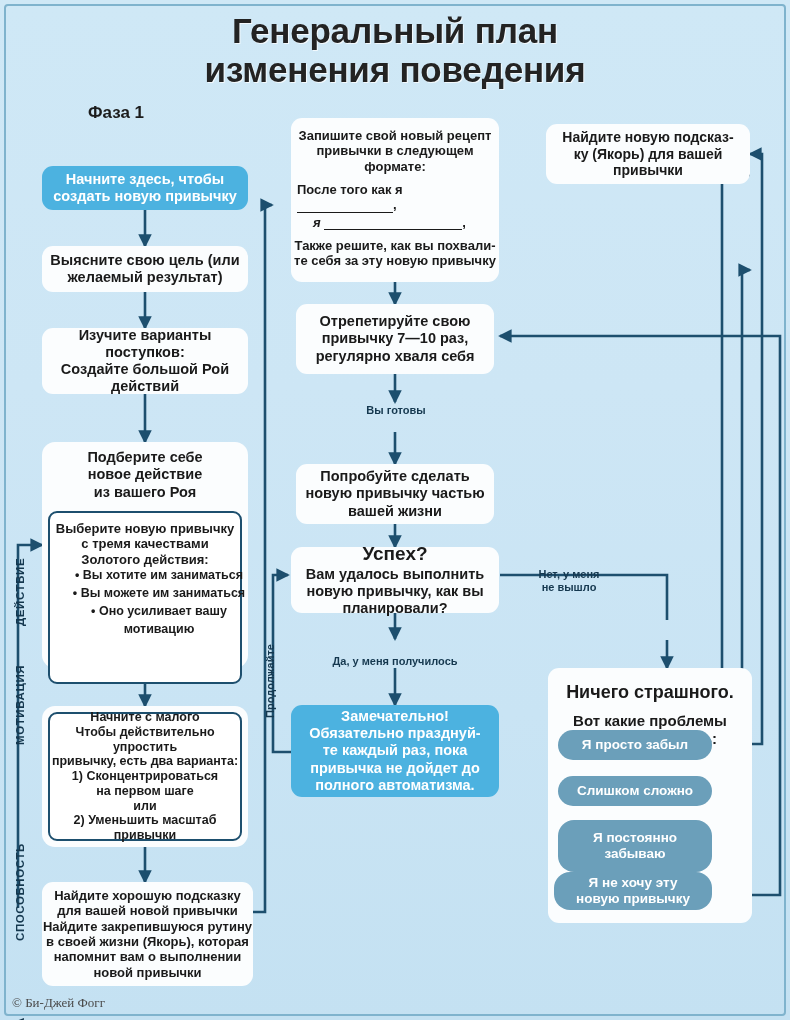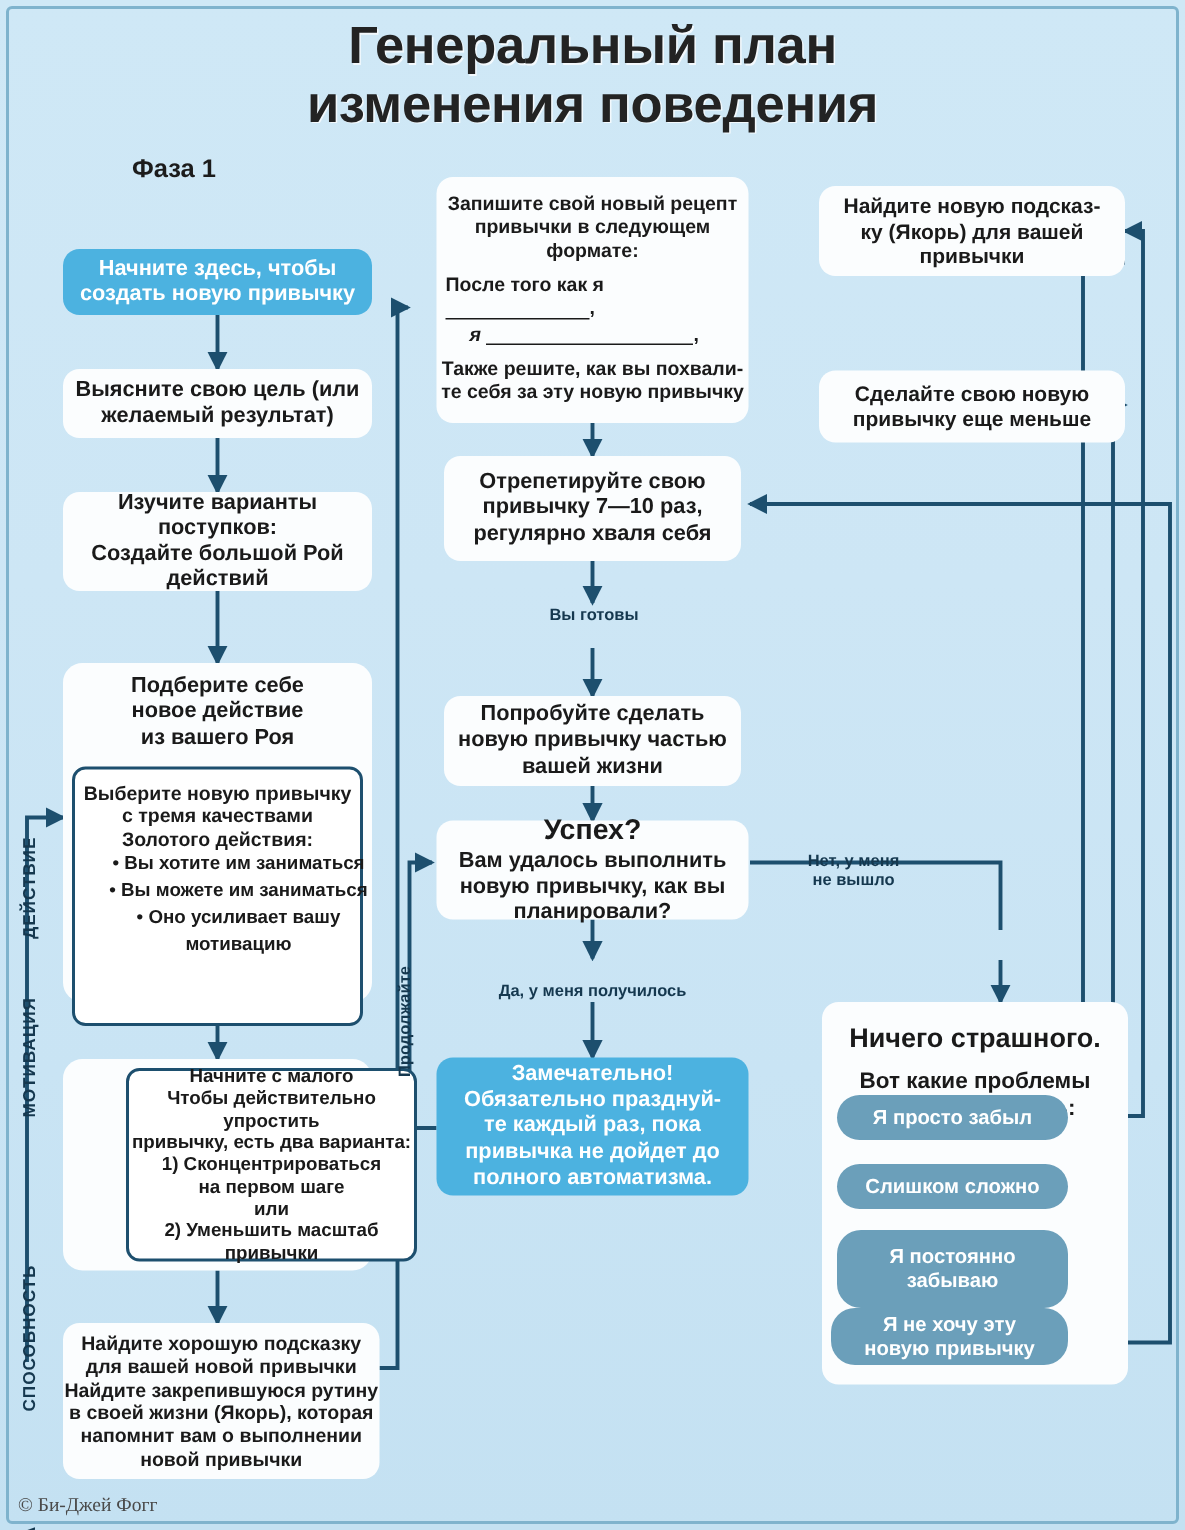--- a/index.html
+++ b/index.html
@@ -233,21 +233,21 @@
     <span class="line" style="font-size:13px;">Золотого действия:</span>
     <div class="bullets">
       <div>• Вы хотите им заниматься</div>
       <div>• Вы можете им заниматься</div>
       <div>• Оно усиливает вашу</div>
       <div>мотивацию</div>
     </div>
   </div>
 
   <div class="shadowwrap" style="left:42px;top:706px;width:206px;height:141px;"></div>
-  <div class="node outlined" style="left:48px;top:712px;width:194px;height:129px;font-size:12.5px;margin-left:36px;">
+  <div class="node outlined" style="left:48px;top:712px;width:194px;height:129px;font-size:12.5px;">
     <span class="line">Начните с малого</span>
     <span class="line">Чтобы действительно упростить</span>
     <span class="line">привычку, есть два варианта:</span>
     <span class="line">1) Сконцентрироваться</span>
     <span class="line">на первом шаге</span>
     <span class="line">или</span>
     <span class="line">2) Уменьшить масштаб</span>
     <span class="line">привычки</span>
   </div>
 
@@ -308,24 +308,20 @@
     <span class="line">привычка не дойдет до</span>
     <span class="line">полного автоматизма.</span>
   </div>
 
   <div class="node" style="left:546px;top:124px;width:204px;height:60px;font-size:14px;">
     <span class="line">Найдите новую подсказ-</span>
     <span class="line">ку (Якорь) для вашей</span>
     <span class="line">привычки</span>
   </div>
 
-  <div class="node" style="left:546px;top:247px;width:204px;height:48px;font-size:14px;">
-    <span class="line">Сделайте свою новую</span>
-    <span class="line">привычку еще меньше</span>
-  </div>
 
   <div class="edge-label" style="left:524px;top:568px;width:90px;text-align:center;">
     <span class="line">Нет, у меня</span>
     <span class="line">не вышло</span>
   </div>
 
   <div class="node" style="left:548px;top:668px;width:204px;height:255px;justify-content:flex-start;padding-top:14px;">
     <span class="line bighead" style="margin-bottom:9px;">Ничего страшного.</span>
     <span class="line subhead">Вот какие проблемы</span>
     <span class="line subhead" style="margin-bottom:6px;">можно устранить:</span>

